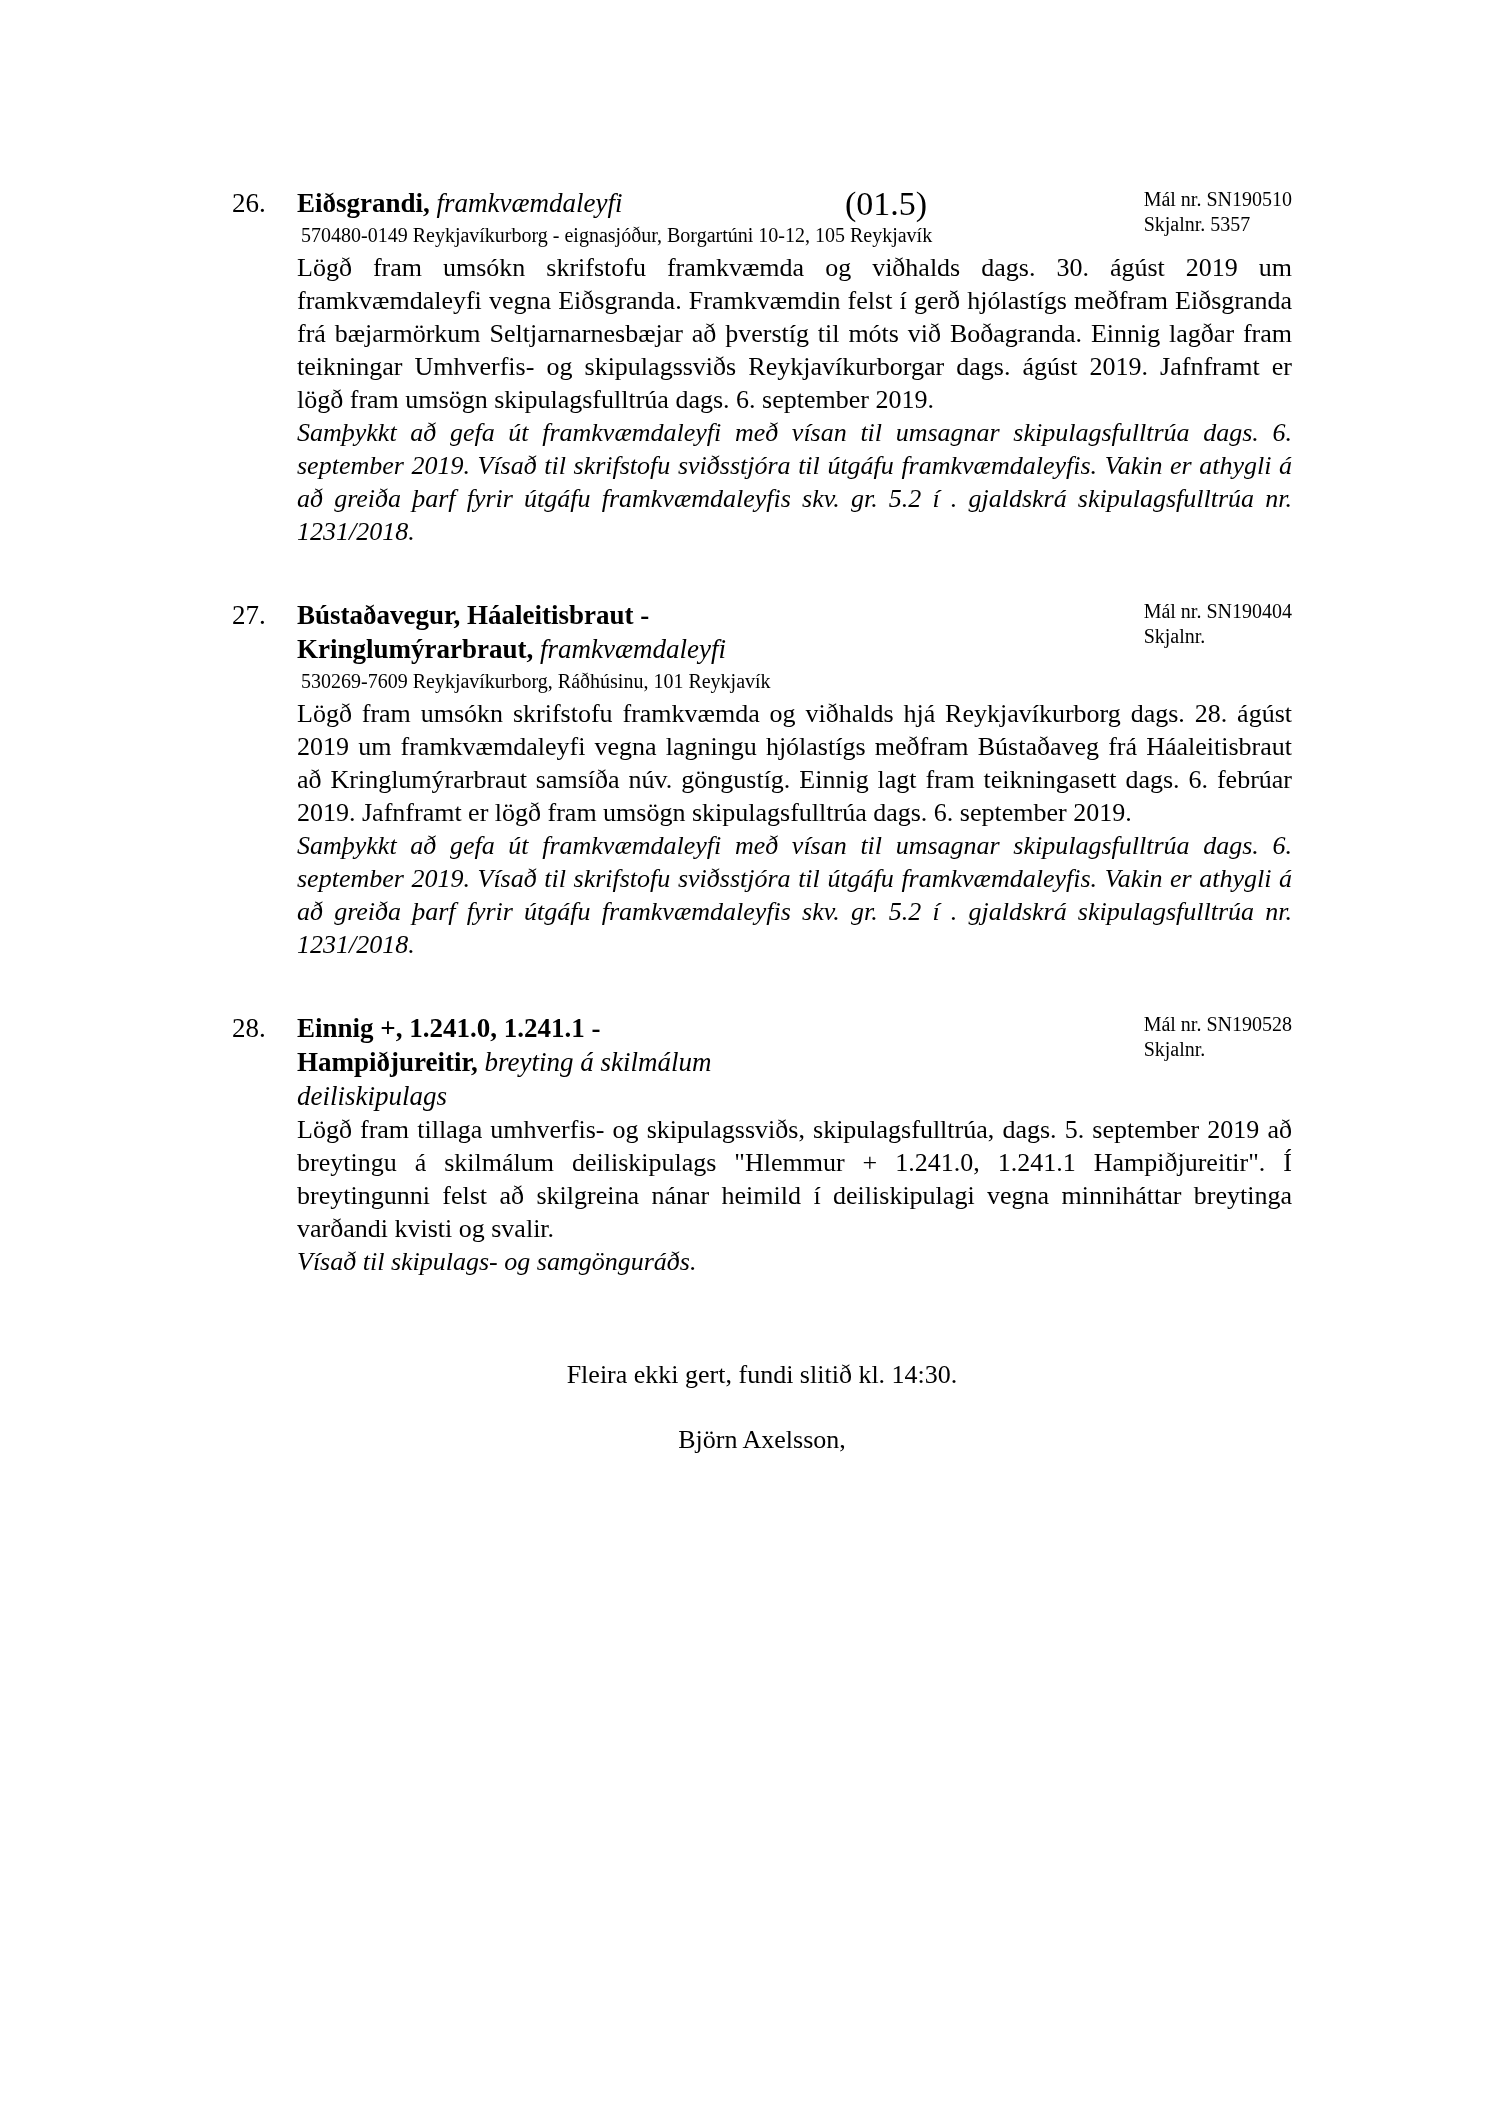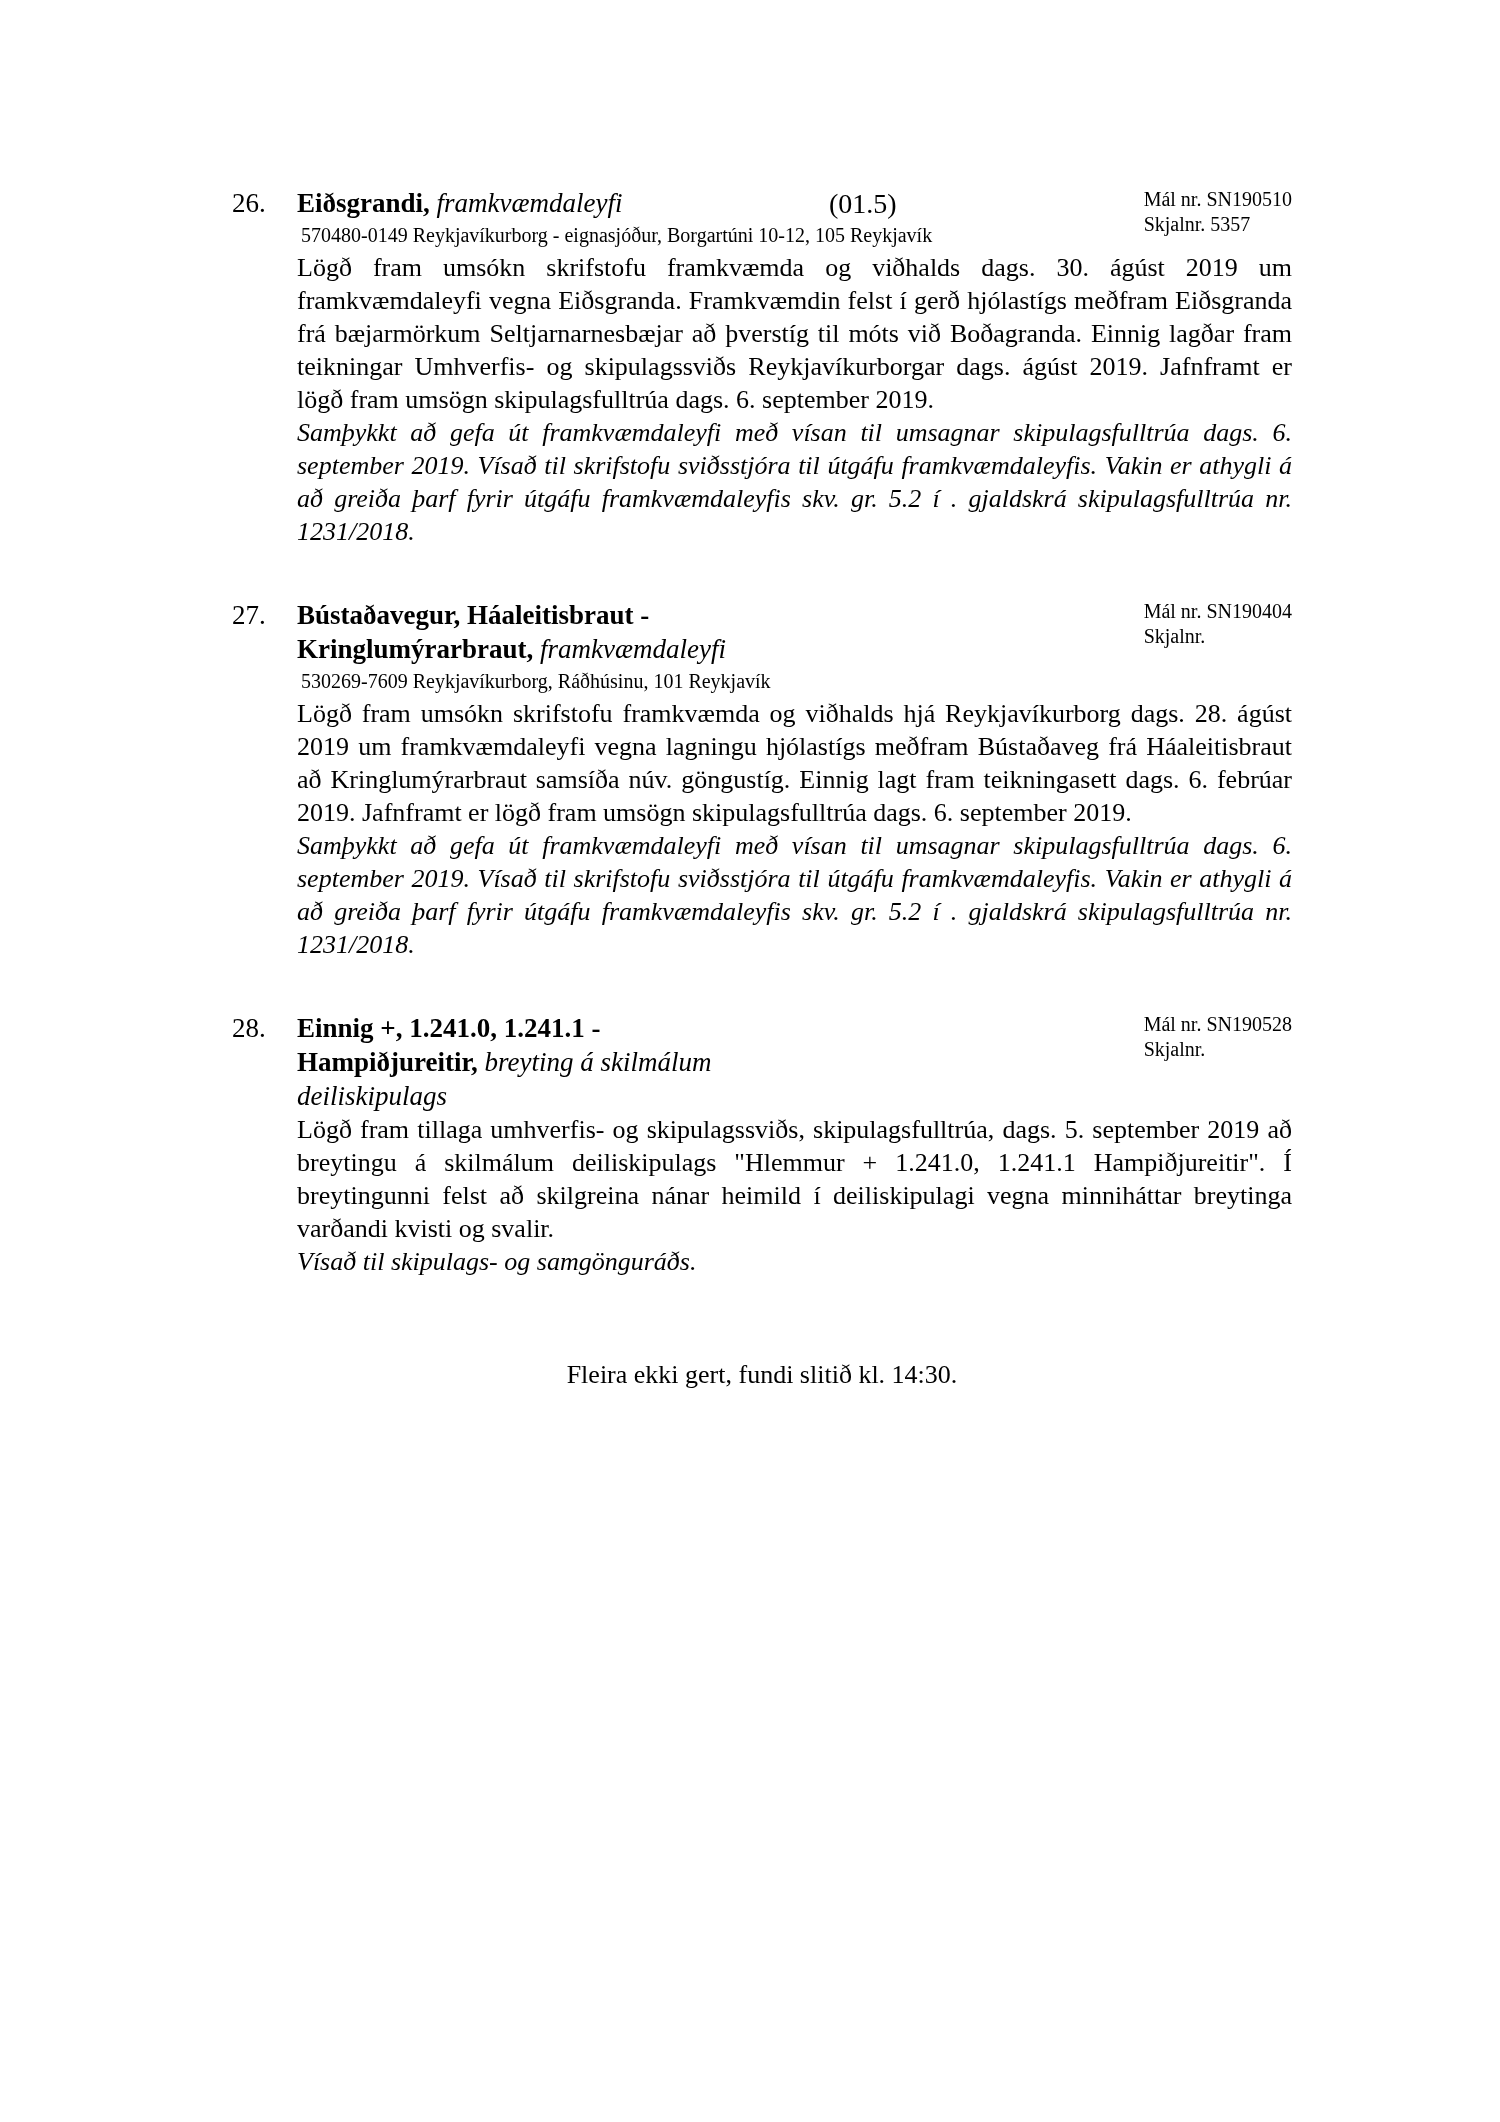--- a/index.html
+++ b/index.html
@@ -41,24 +41,24 @@
     font-size: 27px;
     line-height: 34px;
     font-weight: bold;
   }
   .title-italic {
     font-style: italic;
     font-weight: normal;
   }
   .title-suffix {
     position: absolute;
-    left: 532px;
+    left: 548px;
     top: 1px;
     font-weight: normal;
-    font-size: 28px;
+    font-size: 34px;
     text-align: center;
   }
   .item-meta {
     position: absolute;
     right: 0;
     top: 1px;
     font-size: 20px;
     line-height: 25px;
     font-weight: normal;
   }
@@ -148,20 +148,21 @@
         <div>Einnig +, 1.241.0, 1.241.1 -</div>
         <div><span>Hampiðjureitir,</span><span class="title-italic"> breyting á skilmálum</span></div>
         <div class="title-italic">deiliskipulags</div>
       </div>
       <div class="item-body">Lögð fram tillaga umhverfis- og skipulagssviðs, skipulagsfulltrúa, dags. 5. september 2019 að breytingu á skilmálum deiliskipulags "Hlemmur + 1.241.0, 1.241.1 Hampiðjureitir". Í breytingunni felst að skilgreina nánar heimild í deiliskipulagi vegna minniháttar breytinga varðandi kvisti og svalir.</div>
       <div class="item-resolution">Vísað til skipulags- og samgönguráðs.</div>
     </div>
 
     <div class="footer">
       <div class="closing">Fleira ekki gert, fundi slitið kl. 14:30.</div>
+      <div class="sig-center">Björn Axelsson,</div>
       <div class="sig-row">
       </div>
     </div>
 
   </div>
 
   <div class="page-number">7</div>
 </div>
 
 </body></html>

